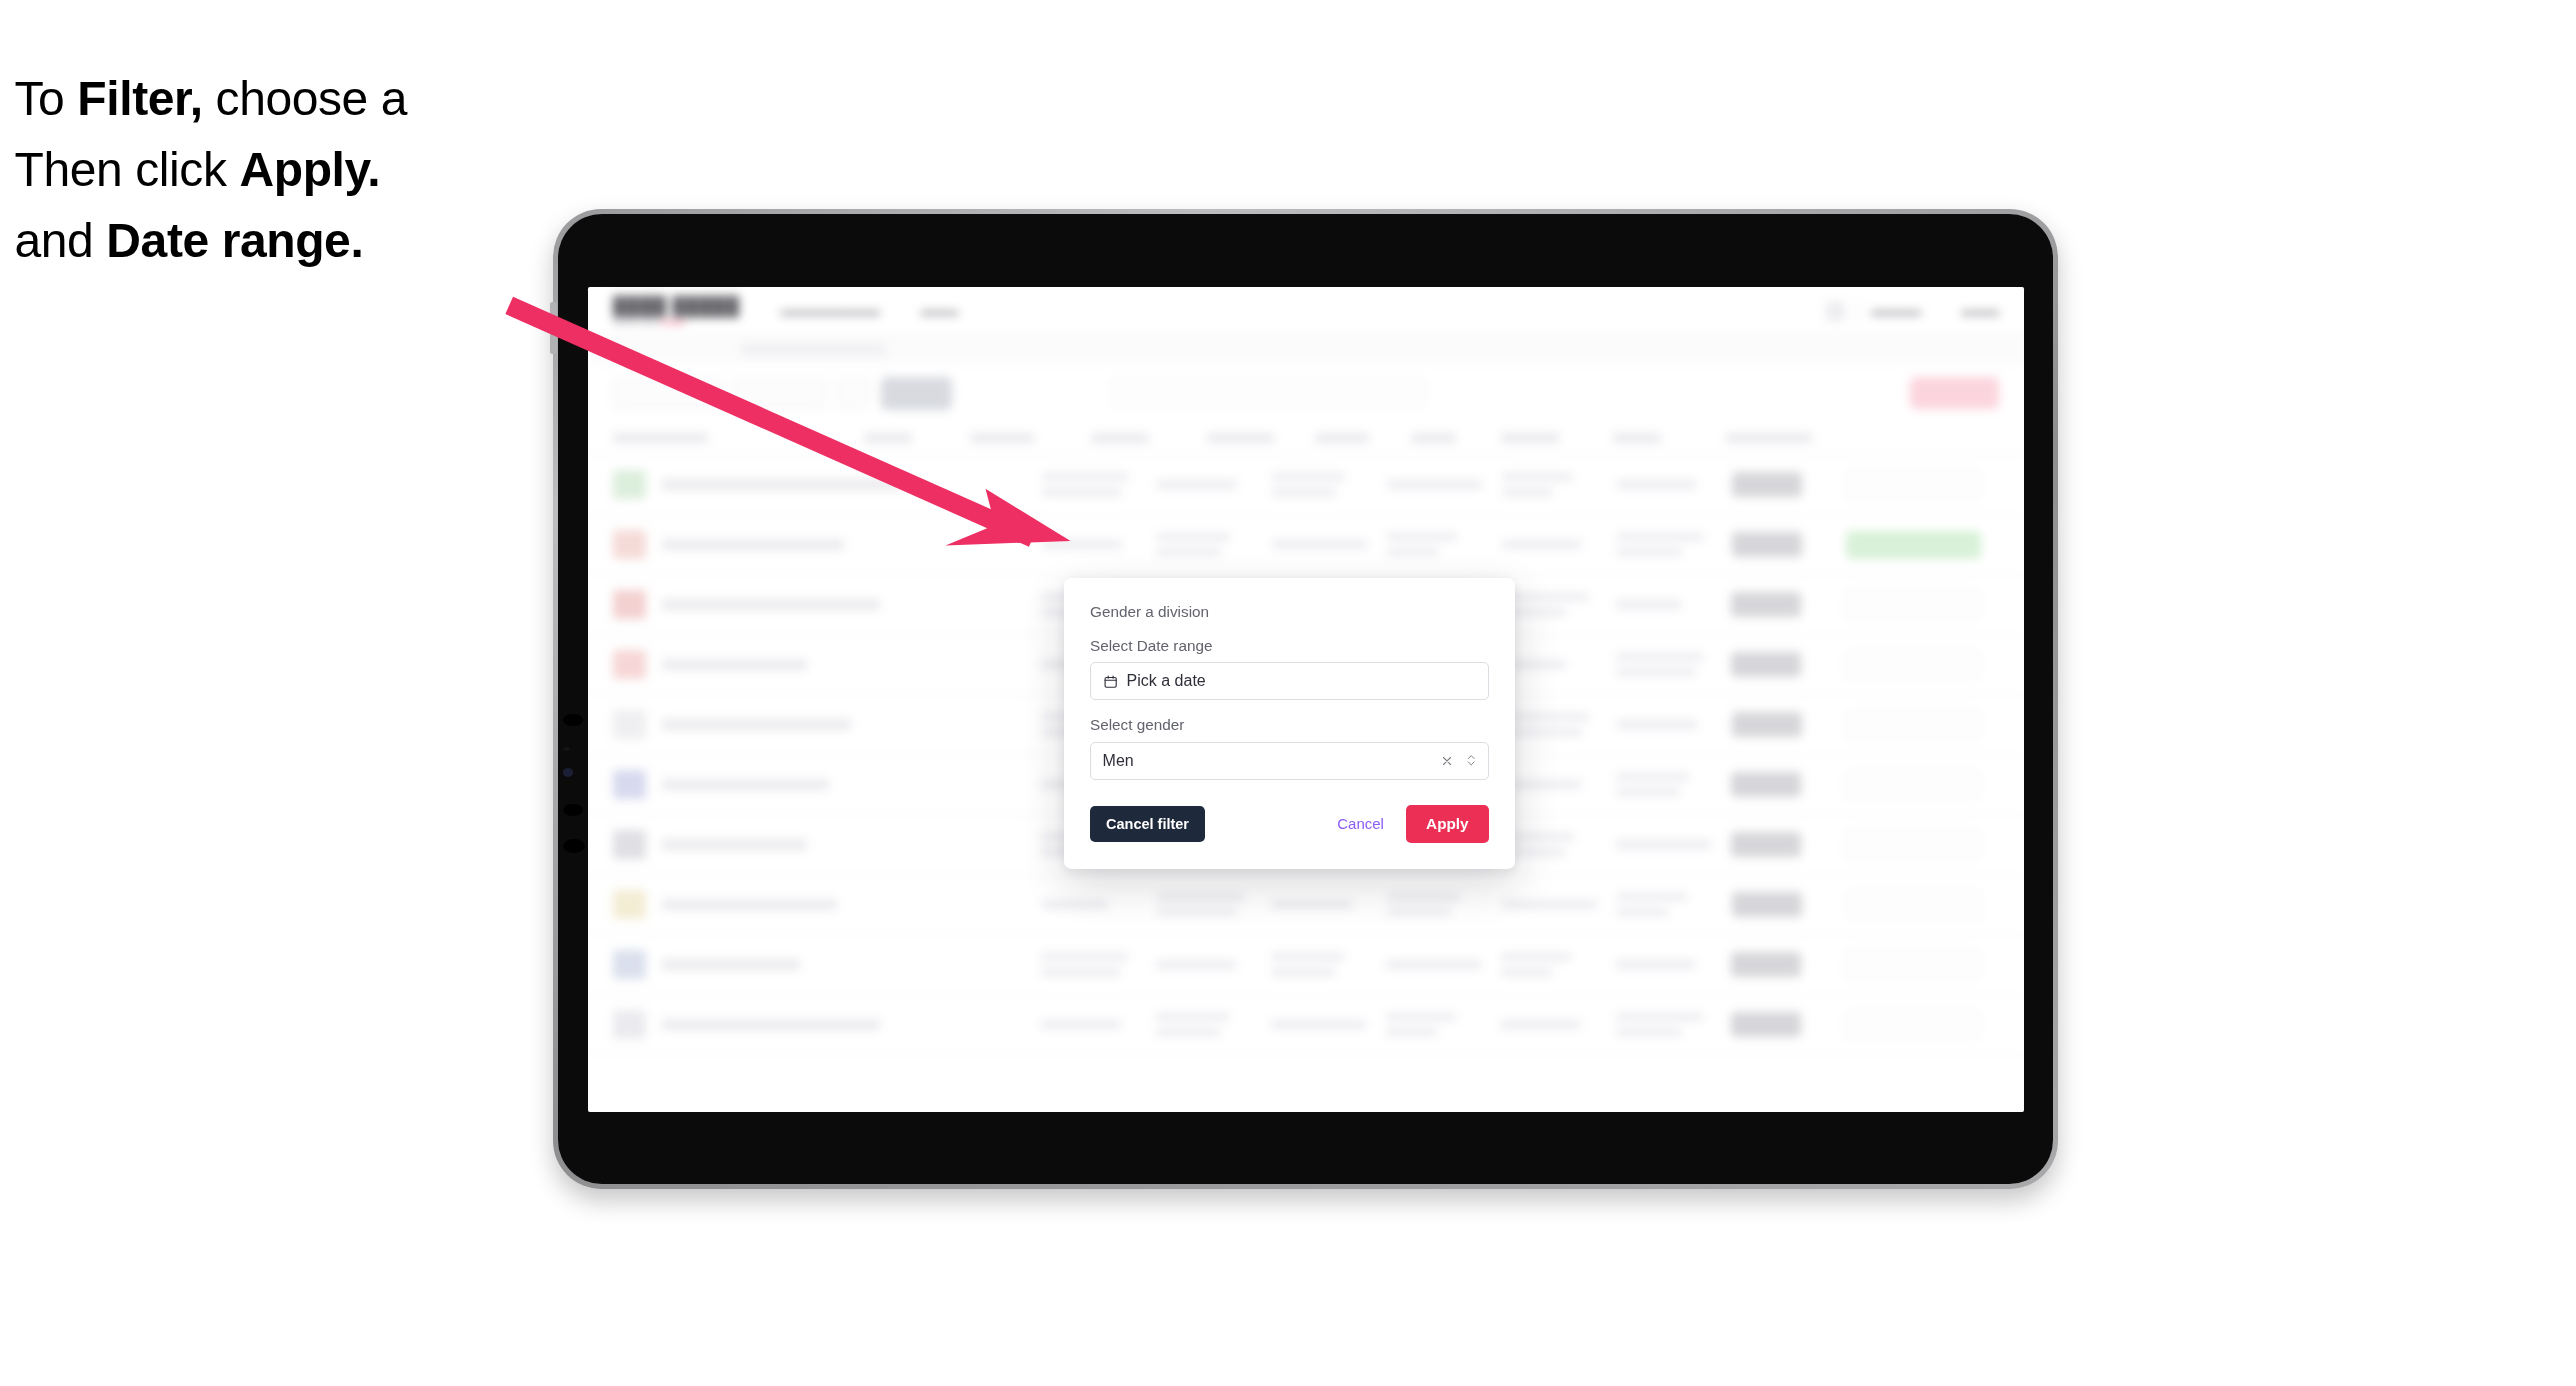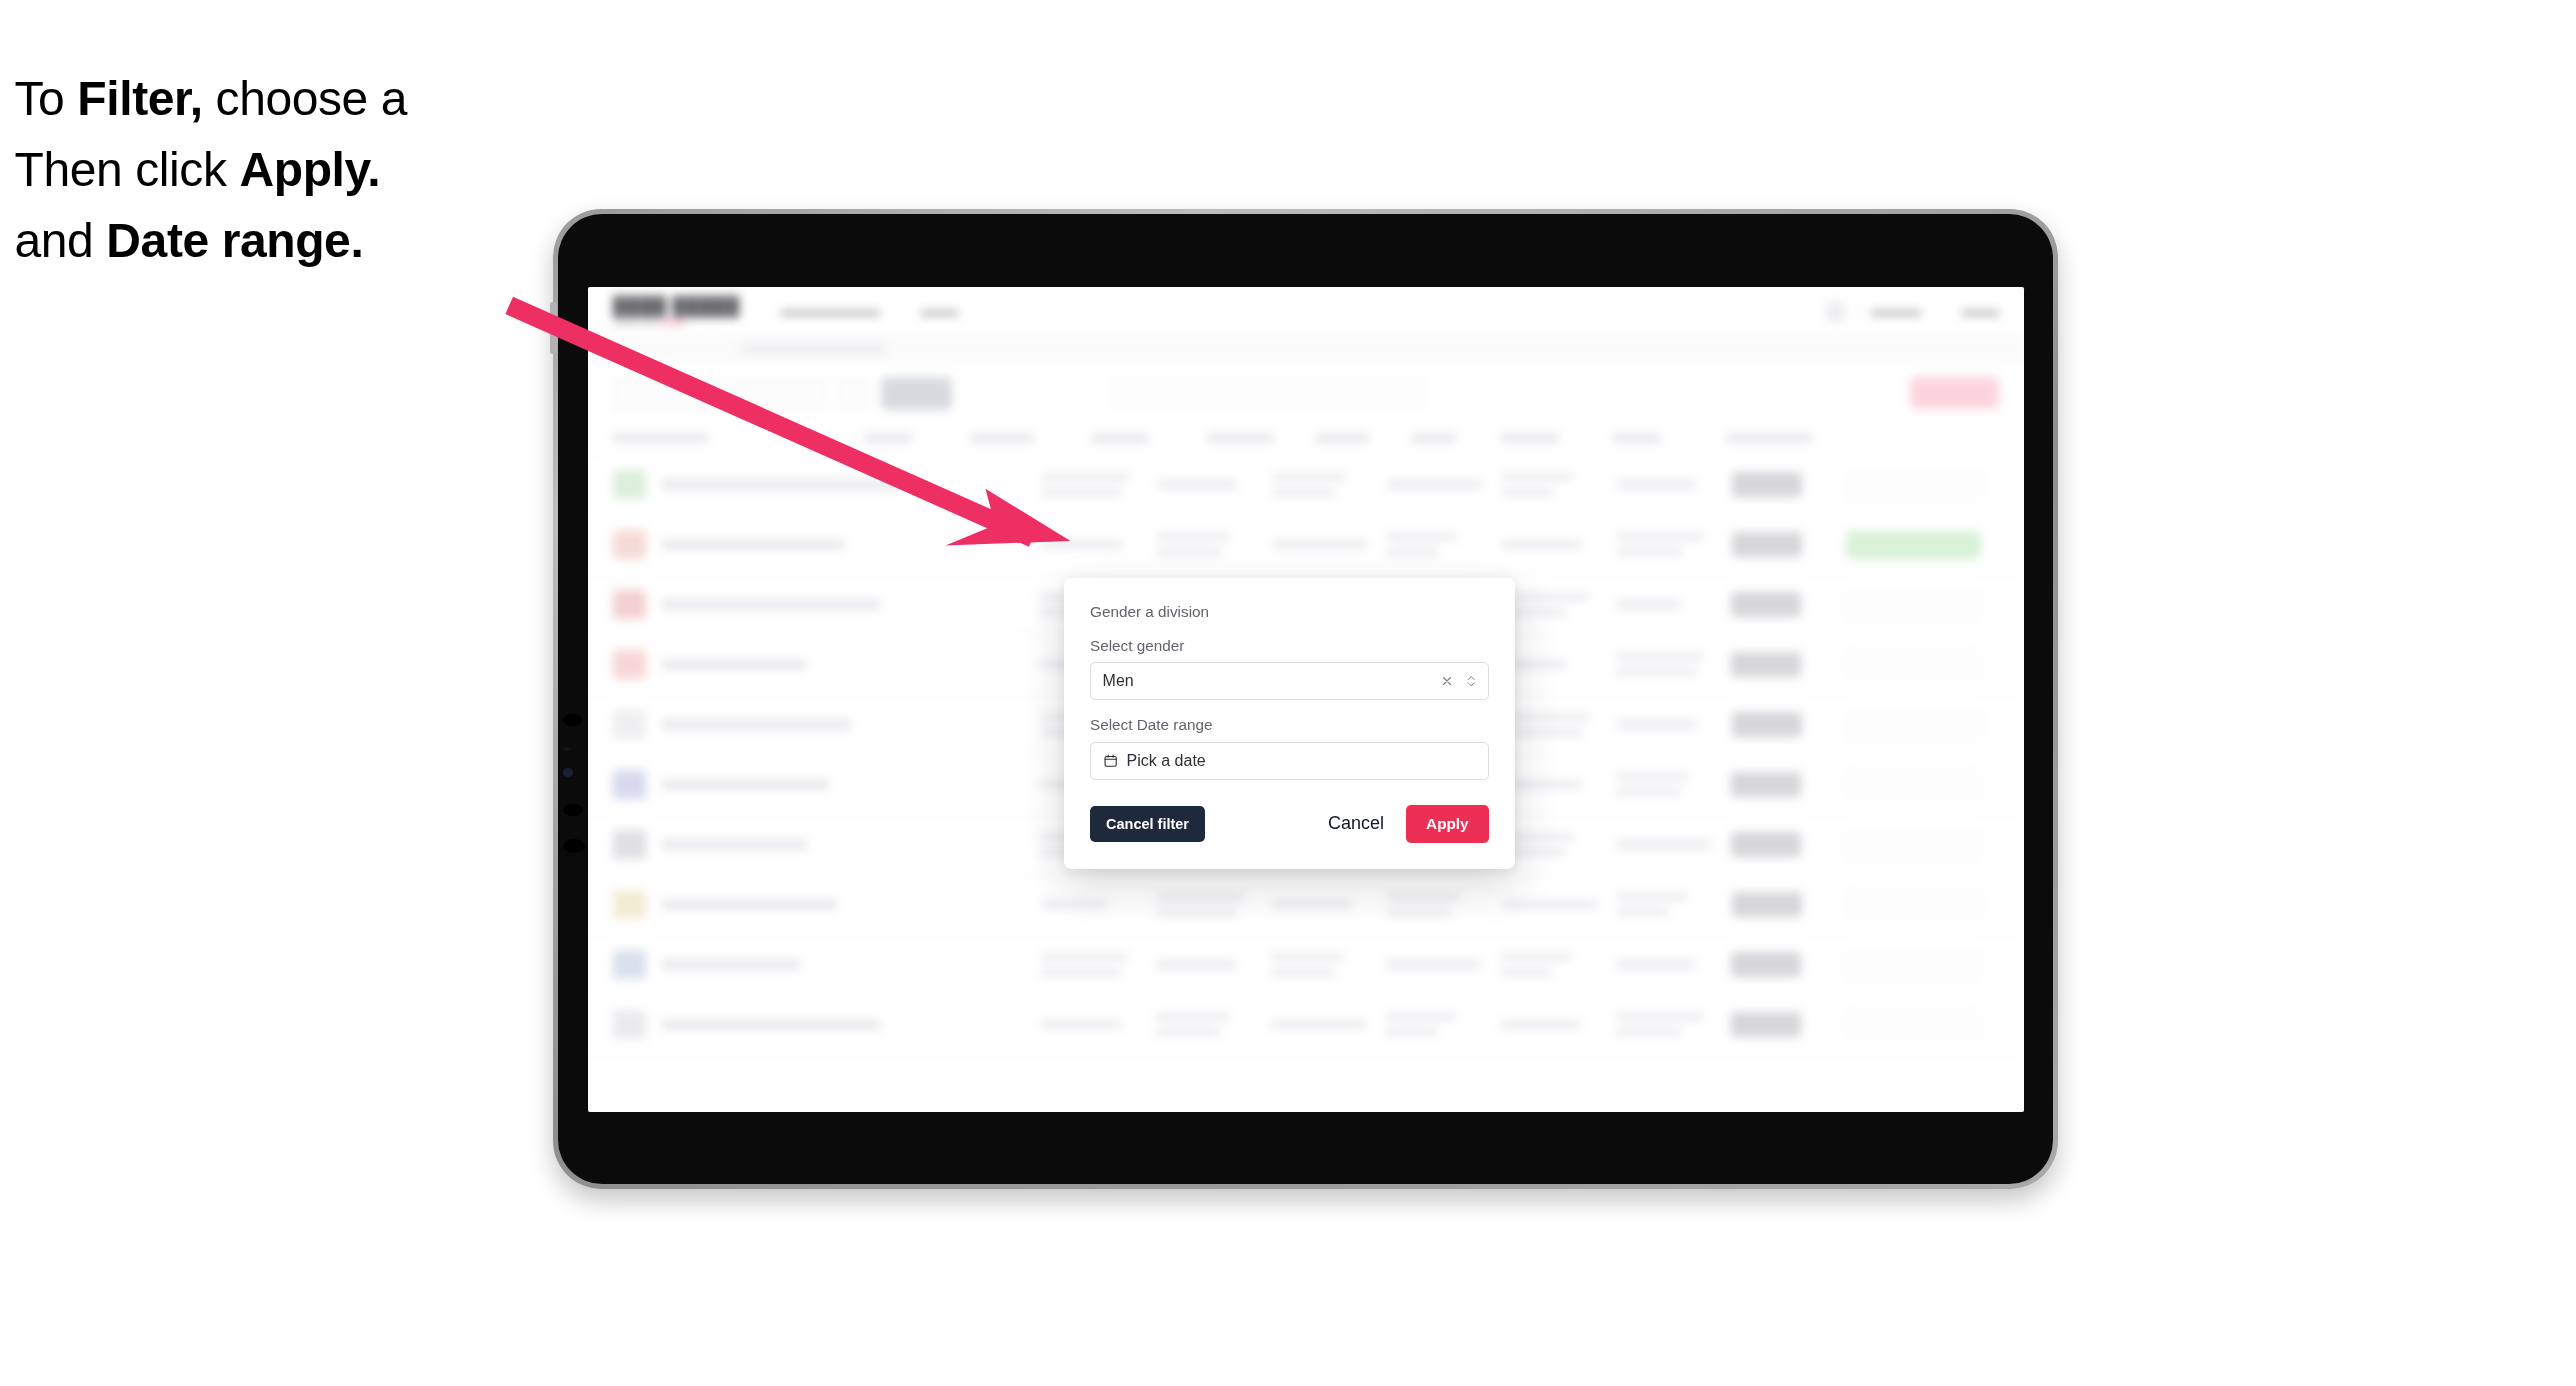--- a/index.html
+++ b/index.html
@@ -215,22 +215,22 @@
   .btn {
     border: none; cursor: pointer; border-radius: 5.1px;
     font-family: "Liberation Sans", sans-serif;
   }
   #btn-clear {
     background: #1e293b; color: #ffffff;
     font-size: 14.5px; font-weight: 700;
     padding: 10.2px 16px;
   }
   #btn-cancel {
-    background: transparent; color: #0f172a;
-    font-size: 18px; padding: 8.7px 14.5px;
+    background: transparent; color: #8b5cf6;
+    font-size: 15px; padding: 8.7px 14.5px;
   }
   #btn-apply {
     background: #ec2f55; color: #ffffff;
     font-size: 15.3px; font-weight: 700;
     padding: 10.2px 20.4px; margin-left: 7.3px;
   }
 
   
   #arrow { position: absolute; left: 0; top: 0; width: 2576px; height: 1386px; pointer-events: none; }
 </style>
@@ -576,20 +576,35 @@
         </div>
       </div>
 
       <div id="modal-scrim"></div>
 
       <div id="modal">
 
 
         <div class="field">
           <label class="field-label">Gender a division</label>
+        </div>
+
+        <div class="field">
+          <label class="field-label">Select Date range</label>
+          <div class="ctrl">
+            <span class="cal-icon">
+              <svg width="15.3" height="15.3" viewBox="0 0 22 22" fill="none" stroke="currentColor" stroke-width="1.6" stroke-linecap="round" stroke-linejoin="round">
+                <rect x="3" y="5" width="16" height="14" rx="2"></rect>
+                <path d="M3 9 H19"></path>
+                  <path d="M7.5 2.8 V6"></path>
+                  <path d="M14.5 2.8 V6"></path>
+              </svg>
+            </span>
+            <span class="placeholder-txt">Pick a date</span>
+          </div>
         </div>
 
         <div class="field">
           <label class="field-label">Select gender</label>
           <div class="ctrl">
             <span class="ctrl-value">Men</span>
             <span class="ctrl-icons">
               <span class="ic-x">
                 <svg width="14" height="14" viewBox="0 0 20 20" fill="none" stroke="currentColor" stroke-width="1.6" stroke-linecap="round">
                     <path d="M5 5 L15 15 M15 5 L5 15"></path>
@@ -598,35 +613,20 @@
               <span class="ic-chev">
                 <svg width="12.4" height="14.5" viewBox="0 0 18 22" fill="none" stroke="currentColor" stroke-width="1.5" stroke-linecap="round" stroke-linejoin="round">
                     <path d="M4.5 8.5 L9 4 L13.5 8.5"></path>
                     <path d="M4.5 13.5 L9 18 L13.5 13.5"></path>
                   </svg>
               </span>
             </span>
           </div>
         </div>
 
-        <div class="field">
-          <label class="field-label">Select Date range</label>
-          <div class="ctrl">
-            <span class="cal-icon">
-              <svg width="15.3" height="15.3" viewBox="0 0 22 22" fill="none" stroke="currentColor" stroke-width="1.6" stroke-linecap="round" stroke-linejoin="round">
-                <rect x="3" y="5" width="16" height="14" rx="2"></rect>
-                <path d="M3 9 H19"></path>
-                  <path d="M7.5 2.8 V6"></path>
-                  <path d="M14.5 2.8 V6"></path>
-              </svg>
-            </span>
-            <span class="placeholder-txt">Pick a date</span>
-          </div>
-        </div>
-
         <div id="modal-foot">
           <button class="btn" id="btn-clear">Cancel filter</button>
           <div class="spacer"></div>
           <button class="btn" id="btn-cancel">Cancel</button>
           <button class="btn" id="btn-apply">Apply</button>
         </div>
 
       </div>
     </div>
   </div>

